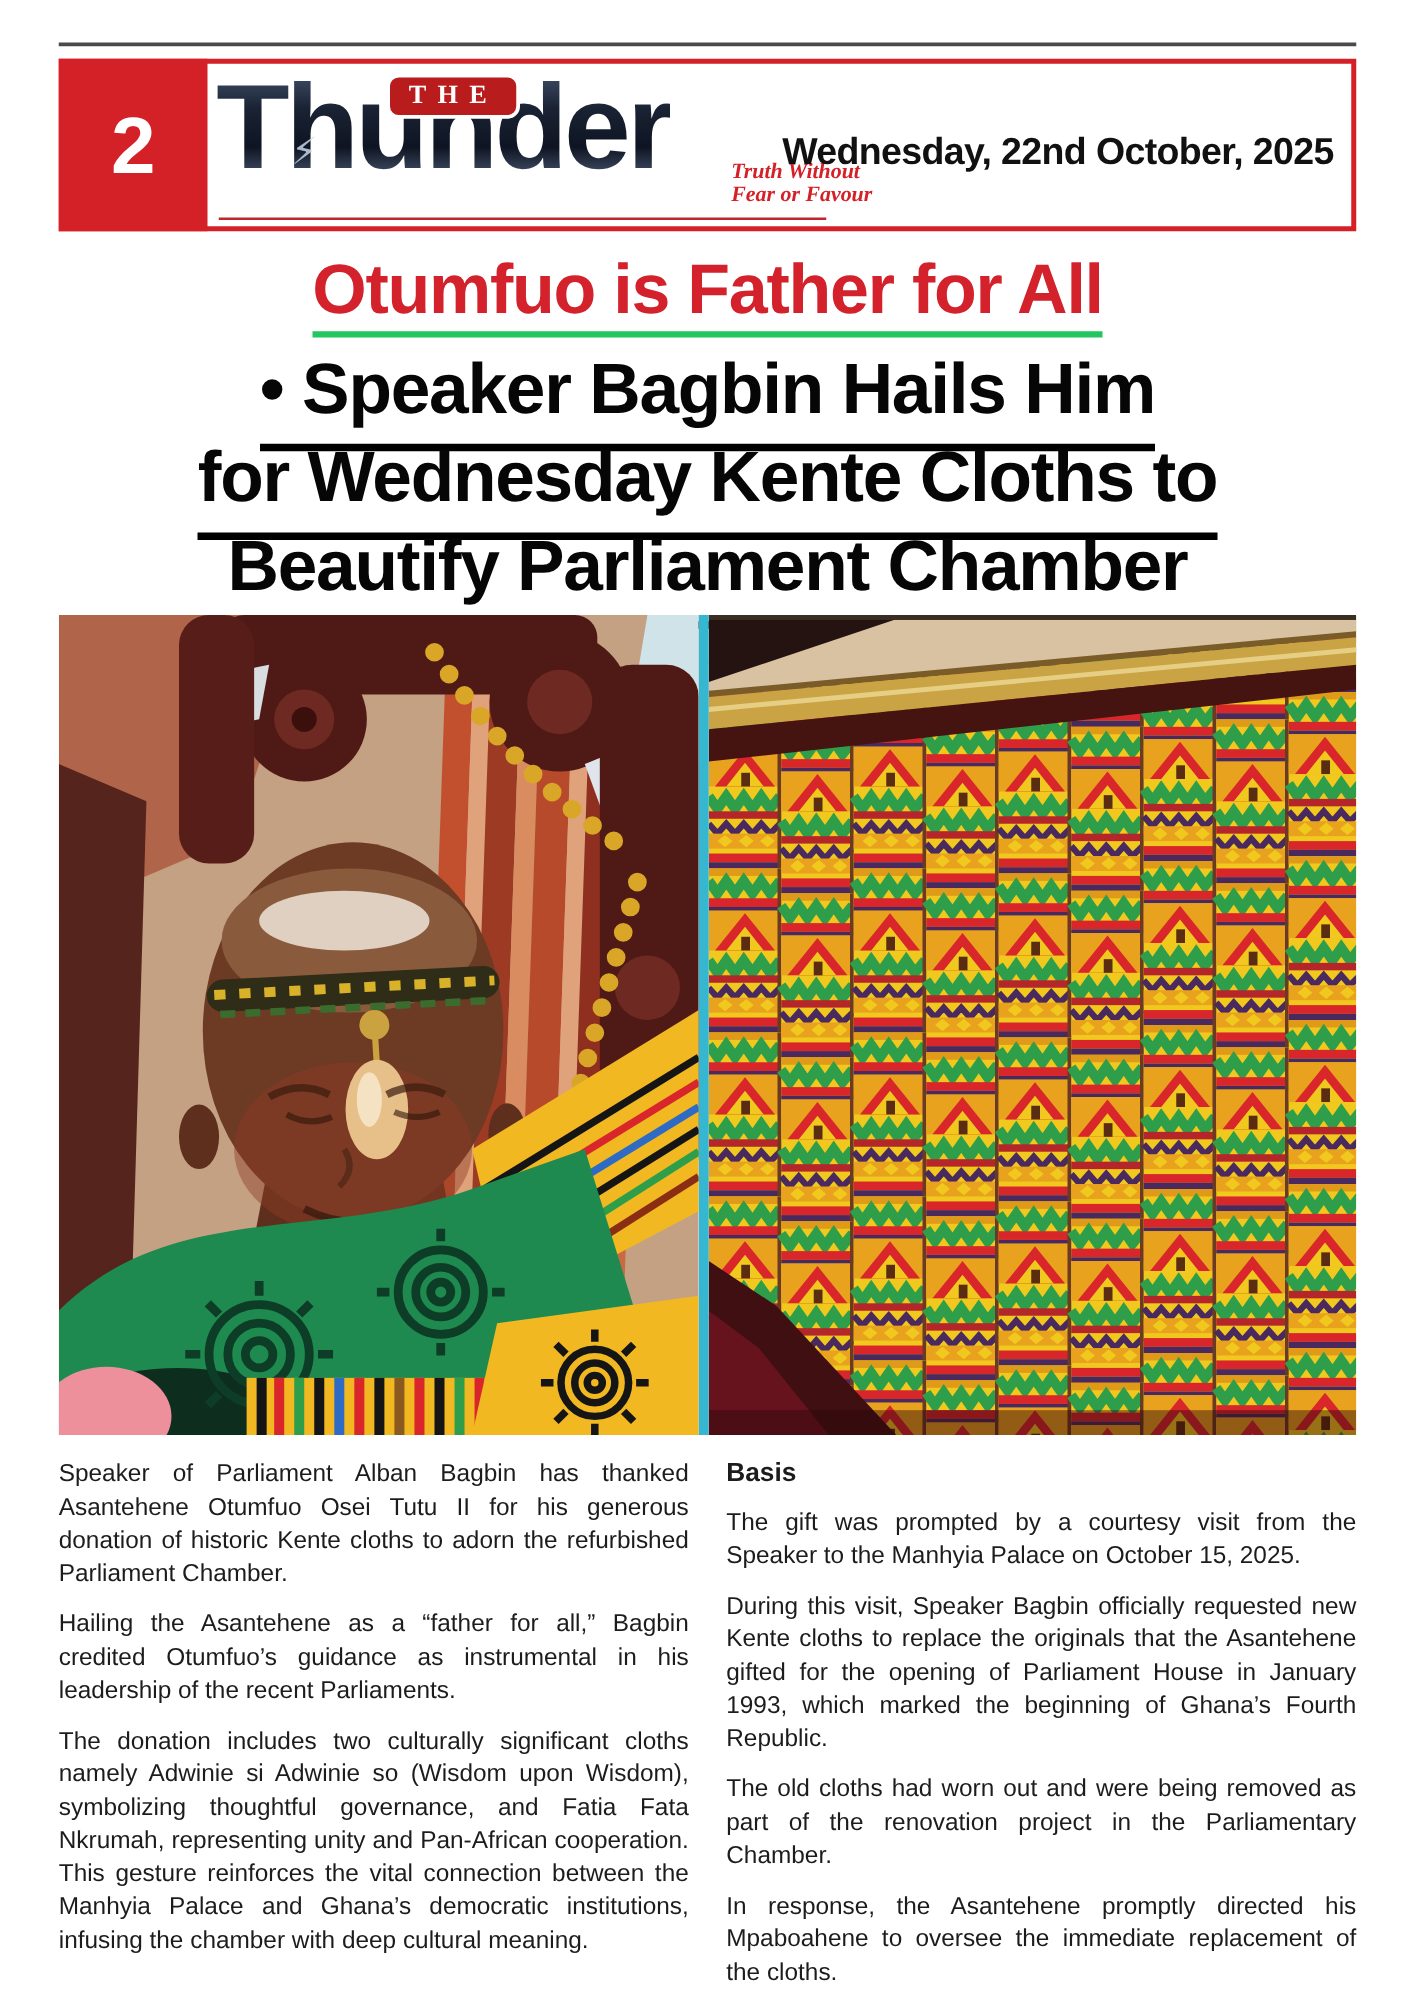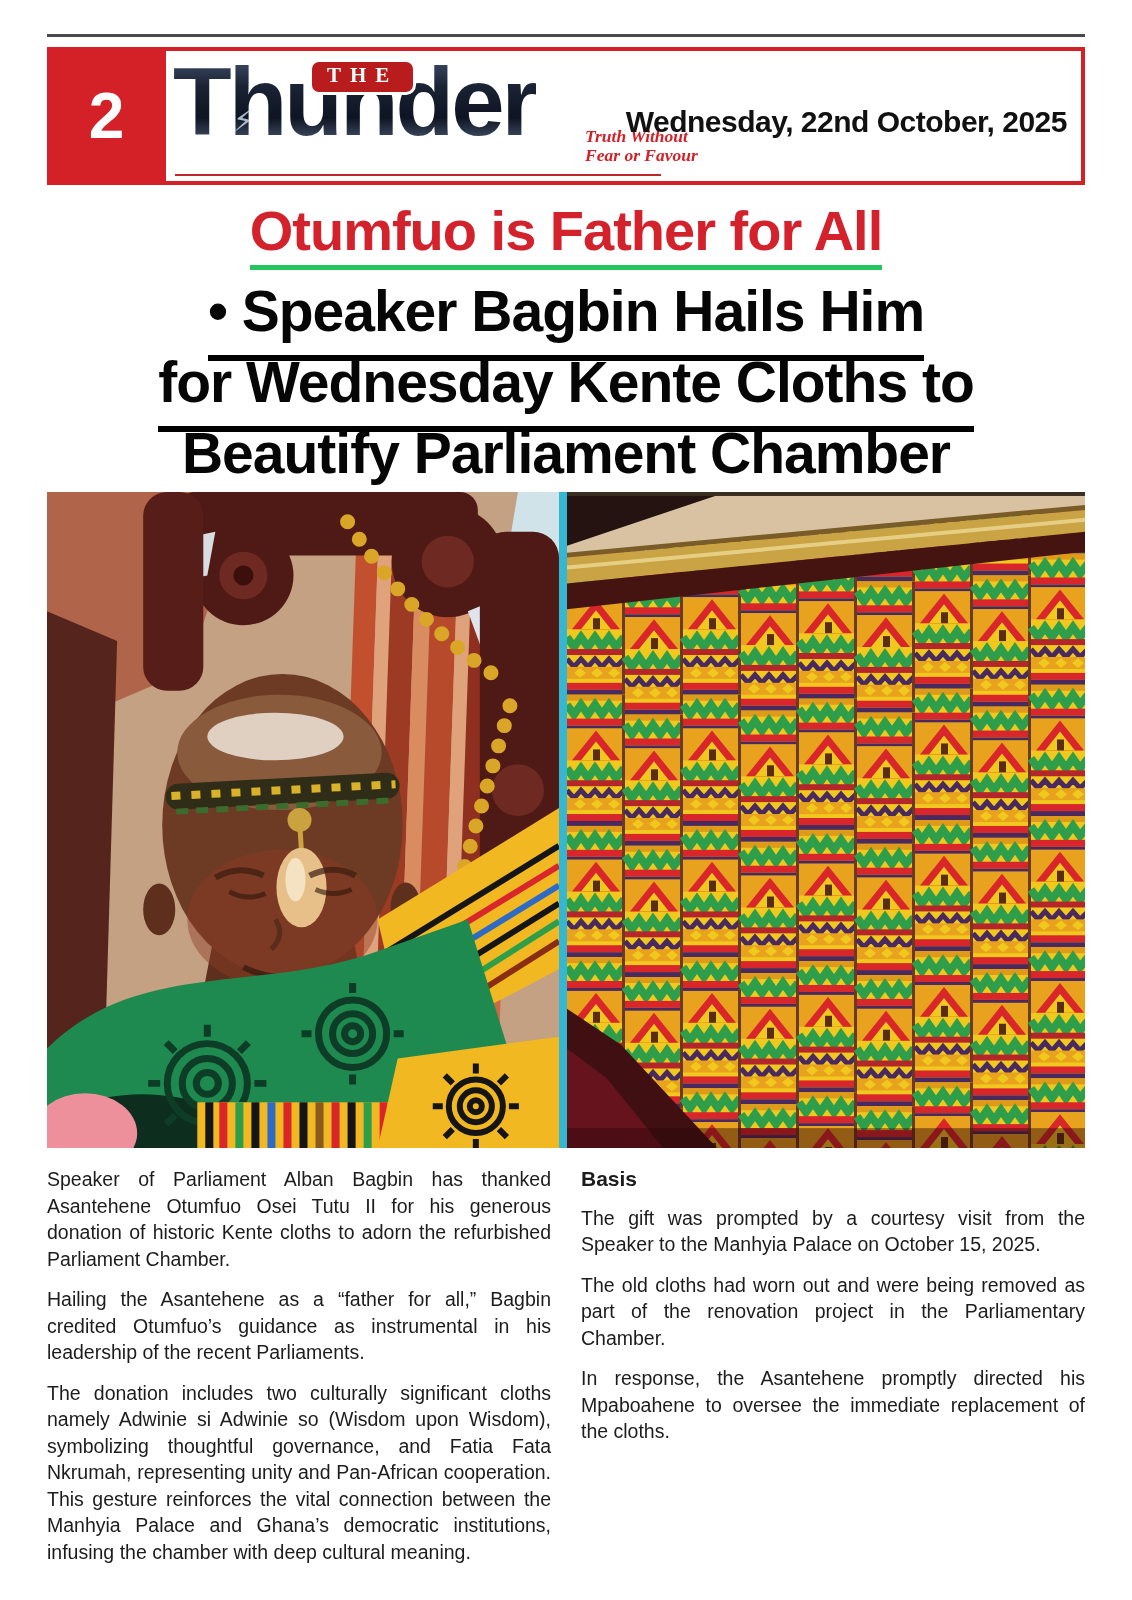--- a/index.html
+++ b/index.html
@@ -270,18 +270,19 @@
 
   <div class="columns">
     <div class="col-left">
       <p>Speaker of Parliament Alban Bagbin has thanked Asantehene Otumfuo Osei Tutu II for his generous donation of historic Kente cloths to adorn the refurbished Parliament Chamber.</p>
       <p>Hailing the Asantehene as a “father for all,” Bagbin credited Otumfuo’s guidance as instrumental in his leadership of the recent Parliaments.</p>
       <p>The donation includes two culturally significant cloths namely Adwinie si Adwinie so (Wisdom upon Wisdom), symbolizing thoughtful governance, and Fatia Fata Nkrumah, representing unity and Pan-African cooperation. This gesture reinforces the vital connection between the Manhyia Palace and Ghana’s democratic institutions, infusing the chamber with deep cultural meaning.</p>
     </div>
     <div class="col-right">
       <div class="basis-h">Basis</div>
       <p>The gift was prompted by a courtesy visit from the Speaker to the Manhyia Palace on October 15, 2025.</p>
+      <p>During this visit, Speaker Bagbin officially requested new Kente cloths to replace the originals that the Asantehene gifted for the opening of Parliament House in January 1993, which marked the beginning of Ghana’s Fourth Republic.</p>
       <p>The old cloths had worn out and were being removed as part of the renovation project in the Parliamentary Chamber.</p>
       <p>In response, the Asantehene promptly directed his Mpaboahene to oversee the immediate replacement of the cloths.</p>
     </div>
   </div>
 
 </div>
 
 </body></html>

